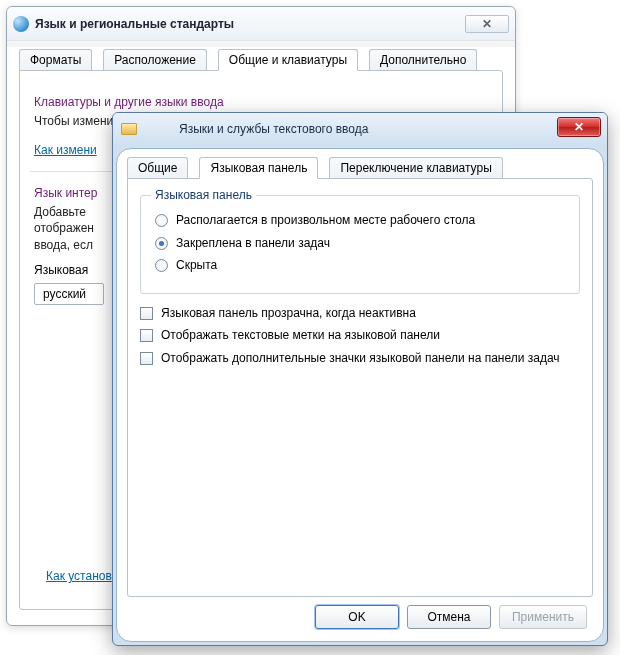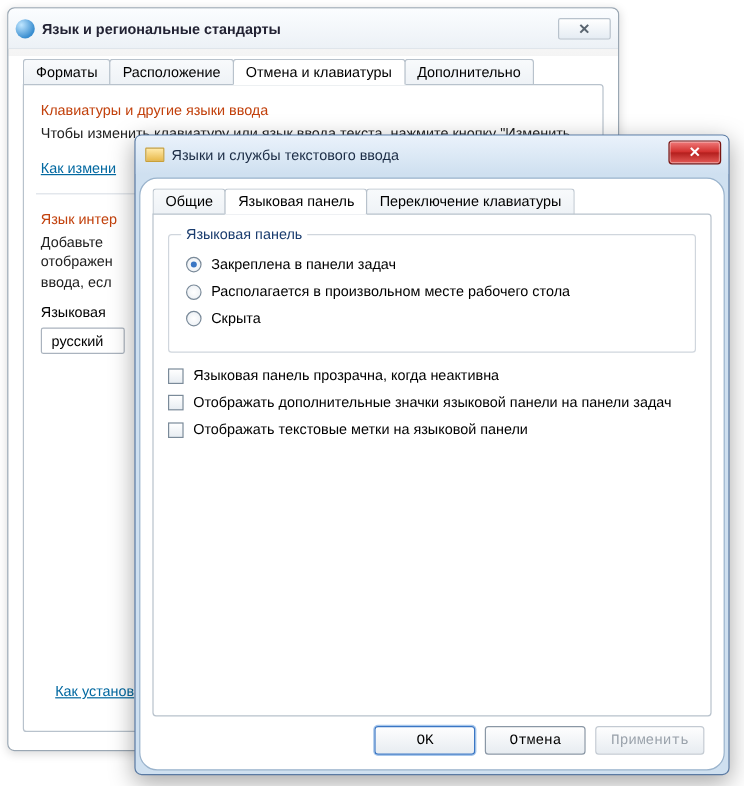--- a/index.html
+++ b/index.html
@@ -50,21 +50,21 @@
     border-radius: 2px;
     background: linear-gradient(#fff,#e5ecf3);
     color: #5a6570;
     font-size: 12px;
     display: flex; align-items: center; justify-content: center;
     font-family: Arial, sans-serif;
   }
   .bg-body { padding: 8px 12px; }
   .tabs {
     display: flex;
-    gap: 0;
+    gap: 12px;
     margin-bottom: -1px;
   }
   .tab {
     border: 1px solid #b8c2cc;
     border-bottom: none;
     padding: 3px 10px;
     background: linear-gradient(#f8fafc,#eef2f6);
     font-size: 12px;
     border-radius: 3px 3px 0 0;
     margin-right: -1px;
@@ -77,22 +77,22 @@
   }
   .tab-pane {
     border: 1px solid #b8c2cc;
     background: #fff;
     padding: 12px 14px 14px 14px;
     min-height: 540px;
     border-radius: 0 3px 3px 3px;
     position: relative;
   }
   .group-label {
-    color: #c2410c;
-    margin: 2px 0 4px 0;
+    color: #701a75;
+    margin: 12px 0 4px 0;
   }
   .body-text { color: #222; line-height: 1.35; margin: 2px 0 8px 0; }
   .link { color: #0369a1; text-decoration: underline; cursor: pointer; display: inline-block; margin-top: 6px; }
   .divider { height: 1px; background: #dde2e8; margin: 14px -4px; }
   .lang-select-row { display: flex; align-items: center; gap: 10px; margin-top: 10px; }
   .select-box {
     border: 1px solid #aab3be;
     padding: 3px 8px;
     background: #fff;
     min-width: 70px;
@@ -113,20 +113,21 @@
     box-shadow: 0 6px 20px rgba(0,0,0,0.35);
     background: #cfe0f0;
     overflow: hidden;
   }
   .fg-titlebar {
     height: 32px;
     background: linear-gradient(#eaf2fb,#cfe0f0);
     display: flex; align-items: center;
     padding: 0 0 0 8px;
     position: relative;
+    gap: 36px;
   }
   .kb-icon {
     width: 16px; height: 12px;
     background: linear-gradient(#ffe9a8,#e8b94a);
     border: 1px solid #c9a038;
     border-radius: 1px;
     margin-right: 6px;
     flex-shrink: 0;
   }
   .fg-titlebar .title { color: #1a2b44; }
@@ -192,21 +193,21 @@
     background: #3a76c4;
   }
   .checkbox {
     width: 13px; height: 13px;
     border: 1px solid #7a8a99;
     background: linear-gradient(#fff,#e8edf2);
     flex-shrink: 0; margin-top: 1px;
   }
   .button-row-outer {
     padding: 8px 6px 4px 6px;
-    display: flex; gap: 8px; justify-content: flex-end; font-family: Liberation Mono, monospace;
+    display: flex; gap: 8px; justify-content: flex-end;
   }
   .btn {
     min-width: 84px; height: 24px;
     border: 1px solid #8a97a5;
     border-radius: 3px;
     background: linear-gradient(#fefefe,#e7ecf1);
     font: inherit;
     text-align: center;
     display: inline-flex; align-items: center; justify-content: center;
     padding: 0 12px;
@@ -223,21 +224,21 @@
 <div class="bg-window">
   <div class="bg-titlebar">
     <span class="globe"></span>
     <span class="title">Язык и региональные стандарты</span>
     <span class="close-x">✕</span>
   </div>
   <div class="bg-body">
     <div class="tabs">
       <div class="tab">Форматы</div>
       <div class="tab">Расположение</div>
-      <div class="tab active">Отмена и клавиатуры</div>
+      <div class="tab active">Общие и клавиатуры</div>
       <div class="tab">Дополнительно</div>
     </div>
     <div class="tab-pane">
       <div class="group-label">Клавиатуры и другие языки ввода</div>
       <div class="body-text">Чтобы изменить клавиатуру или язык ввода текста, нажмите кнопку "Изменить</div>
       <span class="link">Как измени</span>
 
       <div class="divider"></div>
 
       <div class="group-label">Язык интер</div>
@@ -268,44 +269,44 @@
       <div class="tab">Общие</div>
       <div class="tab active">Языковая панель</div>
       <div class="tab">Переключение клавиатуры</div>
     </div>
     <div class="fg-tab-pane">
 
       <div class="groupbox">
         <span class="groupbox-legend">Языковая панель</span>
 
         <label class="radio-row">
+          <span class="radio"></span>
+          <span>Располагается в произвольном месте рабочего стола</span>
+        </label>
+        <label class="radio-row">
           <span class="radio checked"></span>
           <span>Закреплена в панели задач</span>
-        </label>
-        <label class="radio-row">
-          <span class="radio"></span>
-          <span>Располагается в произвольном месте рабочего стола</span>
         </label>
         <label class="radio-row">
           <span class="radio"></span>
           <span>Скрыта</span>
         </label>
       </div>
 
       <label class="check-row">
         <span class="checkbox"></span>
         <span>Языковая панель прозрачна, когда неактивна</span>
       </label>
       <label class="check-row">
         <span class="checkbox"></span>
-        <span>Отображать дополнительные значки языковой панели на панели задач</span>
+        <span>Отображать текстовые метки на языковой панели</span>
       </label>
       <label class="check-row">
         <span class="checkbox"></span>
-        <span>Отображать текстовые метки на языковой панели</span>
+        <span>Отображать дополнительные значки языковой панели на панели задач</span>
       </label>
 
     </div>
     <div class="button-row-outer">
       <button class="btn default">OK</button>
       <button class="btn">Отмена</button>
       <button class="btn disabled">Применить</button>
     </div>
   </div>
 </div>

